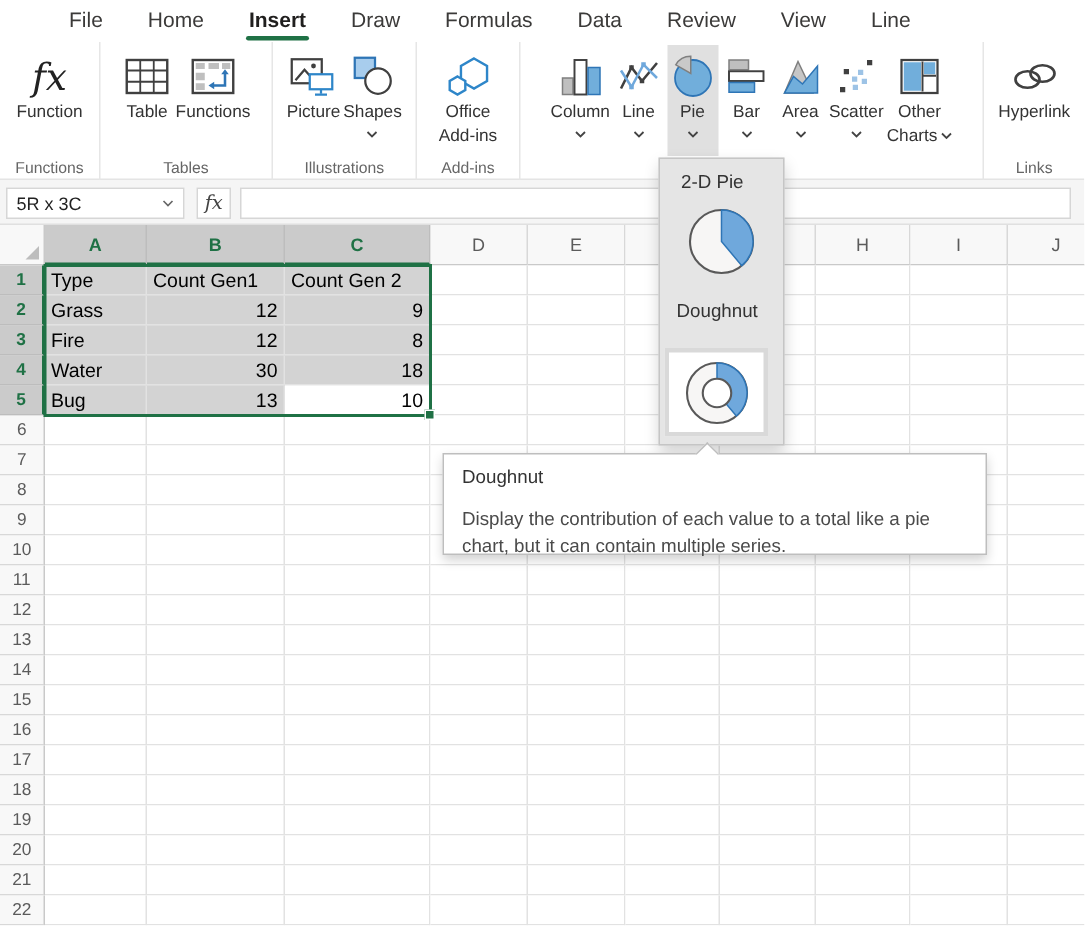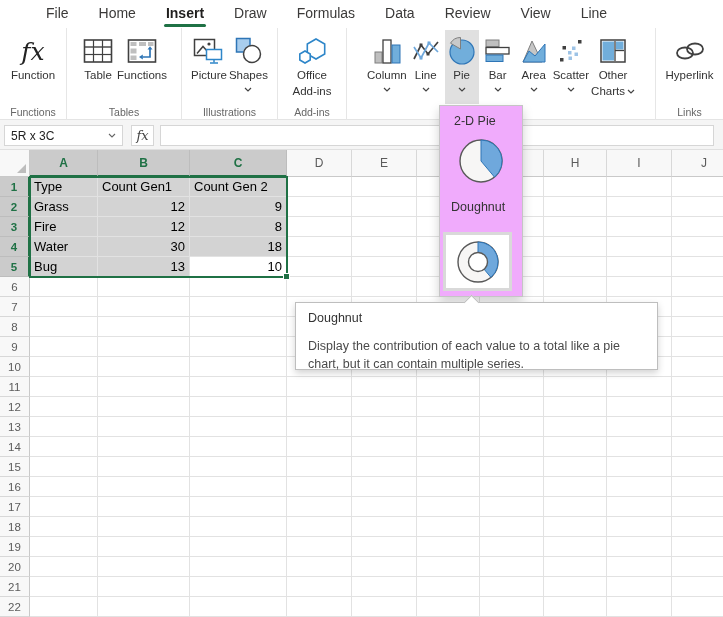--- a/index.html
+++ b/index.html
@@ -68,21 +68,21 @@
     border-bottom:1px solid #E2E2E2; font-size:13px; color:#000;
     display:flex; align-items:center; padding:0 4px; overflow:hidden; white-space:nowrap; }
   .cell.num { justify-content:flex-end; }
   .cell.selcell { background:#D3D3D3; }
   .cell.activecell { background:#fff; }
   .selborder { position:absolute; border:2px solid #1F7145; pointer-events:none; z-index:5; }
   .fillhandle { position:absolute; width:7px; height:7px; background:#1F7145;
     border:1px solid #fff; z-index:6; }
 
   
-  .dropdown { position:absolute; left:439px; top:105px; width:84px; height:192px; background:#f0abfc;
+  .dropdown { position:absolute; left:439px; top:105px; width:84px; height:192px; background:#e5e5e5;
     border:1px solid #C5C5C5; box-shadow:0 5px 10px rgba(0,0,0,0.18); z-index:30; }
   .dd-sec { font-size:12.5px; color:#333; padding:8px 0 0 14px; }
   .dd-pie { display:block; margin:10px auto 0; }
   .dd-sec2 { font-size:12.5px; color:#333; padding:16px 0 0 11px; }
   .dd-doubox { position:absolute; left:3px; top:126px; width:69px; height:59px;
     border:3px solid #D9D9D9; background:#fff; display:flex; align-items:center; justify-content:center; }
 
   
   .tooltip { position:absolute; left:295px; top:302px; width:363px; height:68px; background:#fff;
     border:1px solid #BEBEBE; box-shadow:0 3px 7px rgba(0,0,0,0.18); z-index:40; padding:8px 14px 0 12px; }

